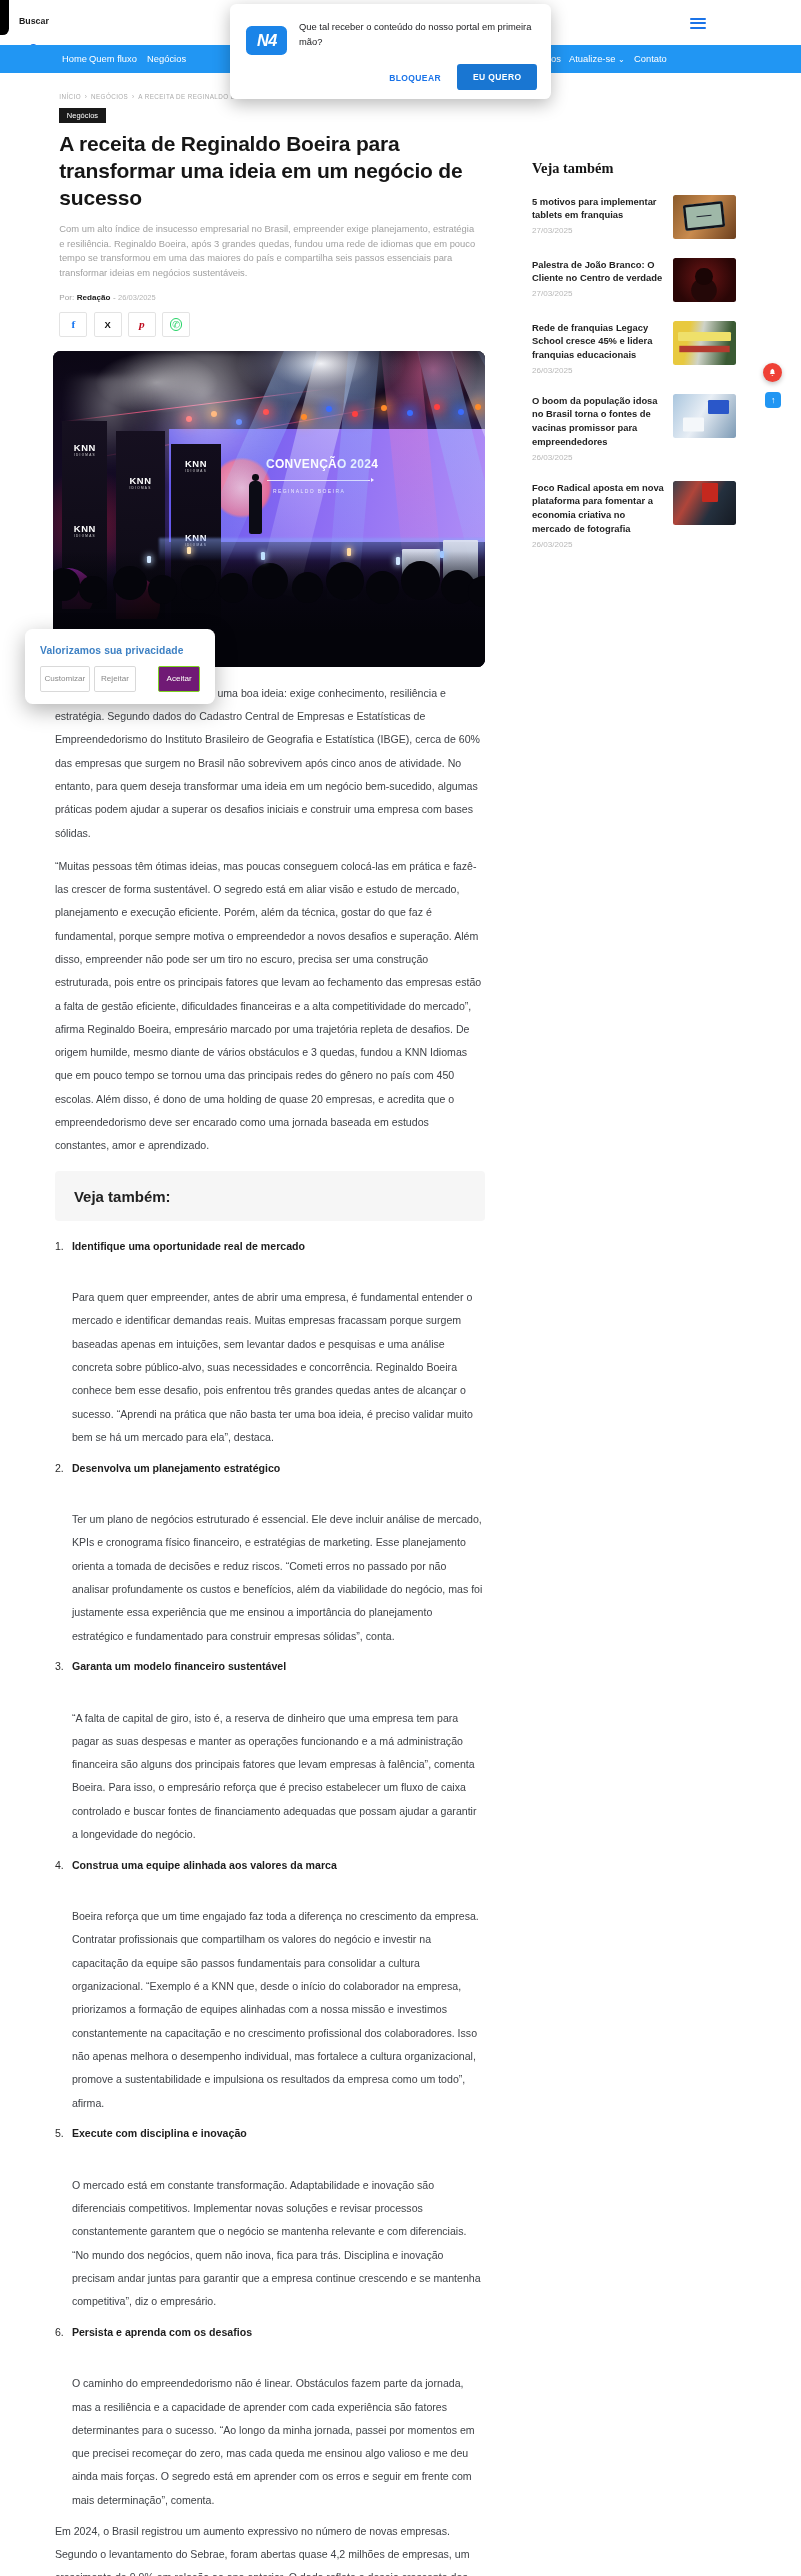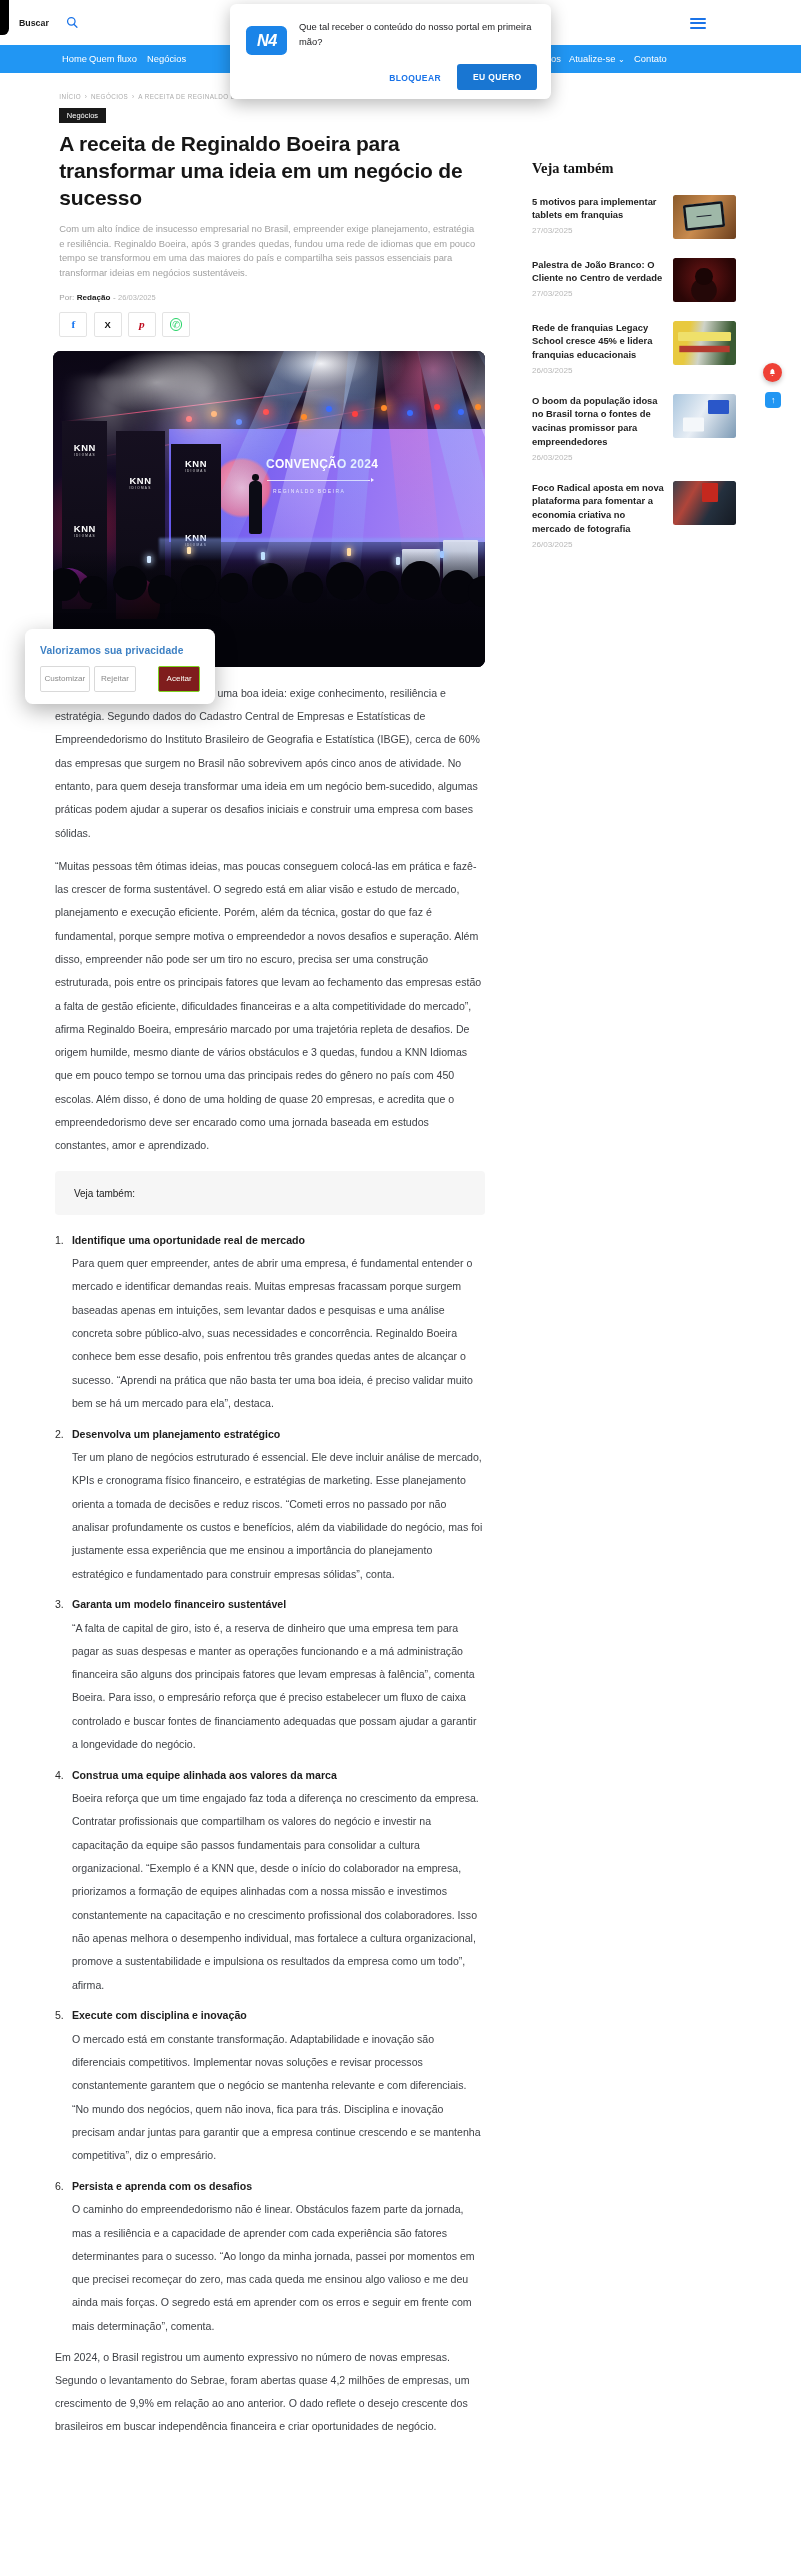--- a/index.html
+++ b/index.html
@@ -4,21 +4,21 @@
 <style>
   * { margin:0; padding:0; box-sizing:border-box; }
   html,body { background:#fff; }
   body {
     width:802px; height:2576px; position:relative; overflow:hidden;
     font-family:"Liberation Sans", sans-serif; color:#3f4247;
   }
   
   #topbar { position:absolute; left:0; top:0; width:802px; height:45px; background:#fff; }
   #corner-artifact { position:absolute; left:0; top:0; width:8.8px; height:35px; background:#000; border-radius:0 0 6.3px 0; }
-  #search-area { position:absolute; left:19px; top:16.3px; display:flex; align-items:center; gap:17px; cursor:pointer; }
+  #search-area { position:absolute; left:19px; top:16.3px; display:flex; align-items:center; gap:17px; cursor:pointer;flex-direction:column; }
   #search-label { font-size:8.8px; font-weight:700; color:#1d1d1d; }
   #hamburger { position:absolute; left:690px; top:18px; width:16.3px; height:10.6px; display:flex; flex-direction:column; justify-content:space-between; cursor:pointer; }
   #hamburger span { display:block; height:1.9px; border-radius:1.3px; background:#1a73e8; }
   
   #navbar { position:absolute; left:0; top:45px; width:802px; height:28px; background:#2196f3; }
   #navbar .nav-item { position:absolute; top:0; height:28px; line-height:28px; color:#fff; font-size:9.4px; cursor:pointer; white-space:nowrap; }
   .caret { font-size:8.1px; margin-left:2.5px; }
   
   #push { position:absolute; left:230px; top:3.8px; width:321px; height:95px; background:#fff; border-radius:6.3px; box-shadow:0 5px 17.5px rgba(0,0,0,.28); z-index:50; }
   #push-logo { position:absolute; left:16.3px; top:22.5px; width:41px; height:29px; background:#1b84e8; border-radius:5.6px; color:#fff; font-weight:900; font-style:italic; font-size:16.3px; display:flex; align-items:center; justify-content:center; letter-spacing:-0.6px; }
@@ -80,28 +80,28 @@
   #speaker .body { position:absolute; left:0.6px; top:7.5px; width:13.8px; height:53px; border-radius:5px 5px 2.5px 2.5px; background:#0c0c15; }
   #stagefloor { position:absolute; left:106px; top:187px; width:326px; height:22.5px; background:linear-gradient(180deg, rgba(140,170,255,.5), rgba(40,50,120,.15)); filter:blur(1.3px); }
   .cube { position:absolute; background:linear-gradient(180deg,#dfe5f0,#aab4c8); opacity:.92; border-radius:1.3px; }
   #crowd { position:absolute; left:0; bottom:0; width:432px; height:116px; background:linear-gradient(180deg, rgba(4,4,10,0), rgba(4,4,10,.85) 35%, #04040a 70%); }
   .head-s { position:absolute; border-radius:50%; background:#05050b; }
   .phone { position:absolute; width:4.4px; height:7.5px; border-radius:1.3px; }
   
   #article-body { margin-top:15px; padding-left:1.9px; }
   #article-body p { font-size:10.6px; line-height:2.2; color:#3f4247; margin-bottom:10px; }
   #inline-related { margin:13.8px 0 13.8px; background:#f6f6f6; border-radius:3.8px; padding:16.3px 19px; }
-  #inline-related h3 { font-size:10px; font-weight:400; color:#212121; }
+  #inline-related h3 { font-size:15px; font-weight:700; color:#212121; }
   #inline-related ul { margin-top:11.3px; padding-left:12.5px; }
   #inline-related li { font-size:9.7px; color:#303030; margin:8.1px 0; cursor:pointer; }
   ol#steps { list-style:none; margin-top:12.5px; }
   ol#steps > li { position:relative; padding-left:17px; margin-bottom:7.5px; font-size:10.6px; line-height:2.2; }
   .step-num { position:absolute; left:0; top:0; color:#2b2b2b; }
   .step-title { font-weight:700; color:#1d1d1d; display:inline; }
-  .step-body { display:block; color:#3f4247; }
+  .step-body { display:block; color:#3f4247;margin-top:28px; }
   #section-heading { margin:17.5px 0 6.3px; font-size:17px; font-weight:700; color:#2e86e0; letter-spacing:-0.1px; }
   
   #sidebar { position:absolute; left:532px; top:160px; width:204px; }
   #sidebar-heading { font-size:14.4px; font-weight:700; color:#141414; margin-bottom:17.5px;font-family:Liberation Serif, serif; }
   .side-item { display:flex; gap:8.8px; margin-bottom:19px; cursor:pointer; }
   .side-text { width:132px; }
   .side-title { font-size:9.4px; line-height:1.45; font-weight:700; color:#232323; }
   .side-date { margin-top:4.4px; font-size:8.1px; color:#b9b9b9; }
   .thumb { width:63px; height:44px; border-radius:2.5px; flex-shrink:0; position:relative; overflow:hidden; }
   .th1 { background:linear-gradient(120deg,#8a5a2b,#c98b4e 45%,#6b3f1d); }
@@ -115,21 +115,21 @@
   .th5 { background:linear-gradient(120deg,#3a3f4a,#b0453a 30%,#24303e 62%,#151a22); }
   .th5::after { content:""; position:absolute; left:29px; top:2.5px; width:16.3px; height:19px; background:#c4281e; border-radius:1.3px; }
   
   #cookie { position:absolute; left:25px; top:629px; width:190px; background:#fff; border-radius:7.5px; box-shadow:0 6.3px 21px rgba(0,0,0,.3); padding:16.3px 15px 12.5px; z-index:60; }
   #cookie h2 { font-size:10.3px; font-weight:700; color:#3e81c4; letter-spacing:0.1px; }
   #cookie .cookie-text { margin-top:8.1px; font-size:7.8px; line-height:1.85; color:#4a4a4a; }
   #cookie .btn-row { margin-top:9.4px; display:flex; gap:4.4px; }
   #cookie button { font-family:inherit; font-size:8.1px; padding:7.5px 0; border-radius:1.9px; cursor:pointer; }
   .c-outline { flex:1.2; background:#fff; border:1.3px solid #d9d9d9; color:#8a8a8a; }
   .c-outline2 { flex:1; background:#fff; border:1.3px solid #d9d9d9; color:#8a8a8a; }
-  .c-accept { flex:1; background:#7f1d1d; border:1.3px solid #7ed321; color:#fdfff8;margin-left:18px; }
+  .c-accept { flex:1; background:#701a75; border:1.3px solid #7ed321; color:#fdfff8;margin-left:18px; }
   
   #bell-fab { position:absolute; left:763px; top:363px; width:19px; height:19px; border-radius:50%; background:#ef4136; box-shadow:0 1.9px 5px rgba(0,0,0,.25); display:flex; align-items:center; justify-content:center; cursor:pointer; z-index:40; }
   #totop-fab { position:absolute; left:765px; top:392px; width:16.3px; height:16.3px; border-radius:3.8px; background:#2196f3; color:#fff; display:flex; align-items:center; justify-content:center; font-size:8.8px; font-weight:700; cursor:pointer; z-index:40; }
 </style>
 </head>
 <body>
 
 <header id="topbar">
   <div id="corner-artifact"></div>
   <div id="search-area">

